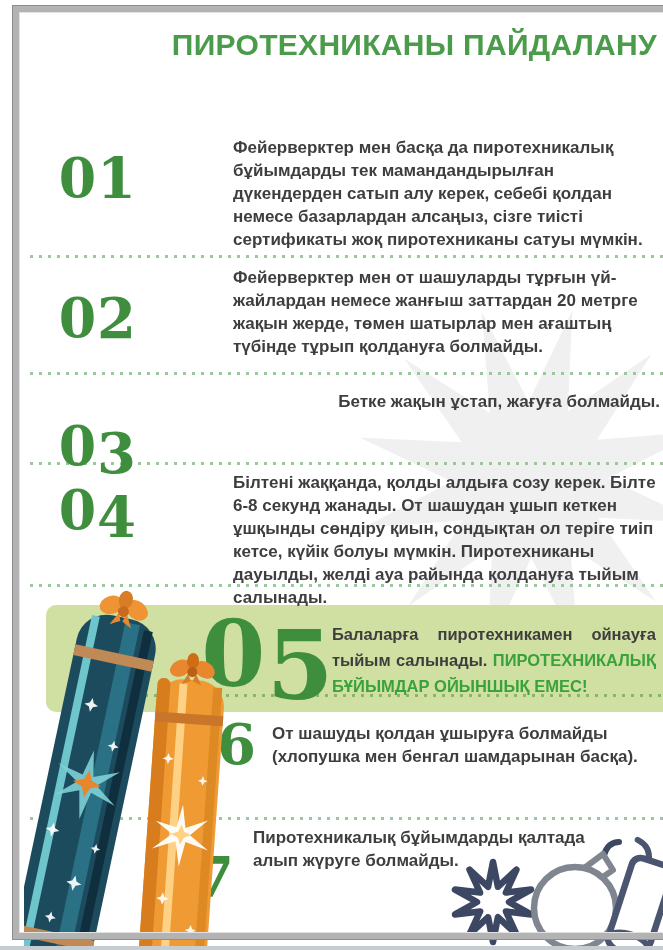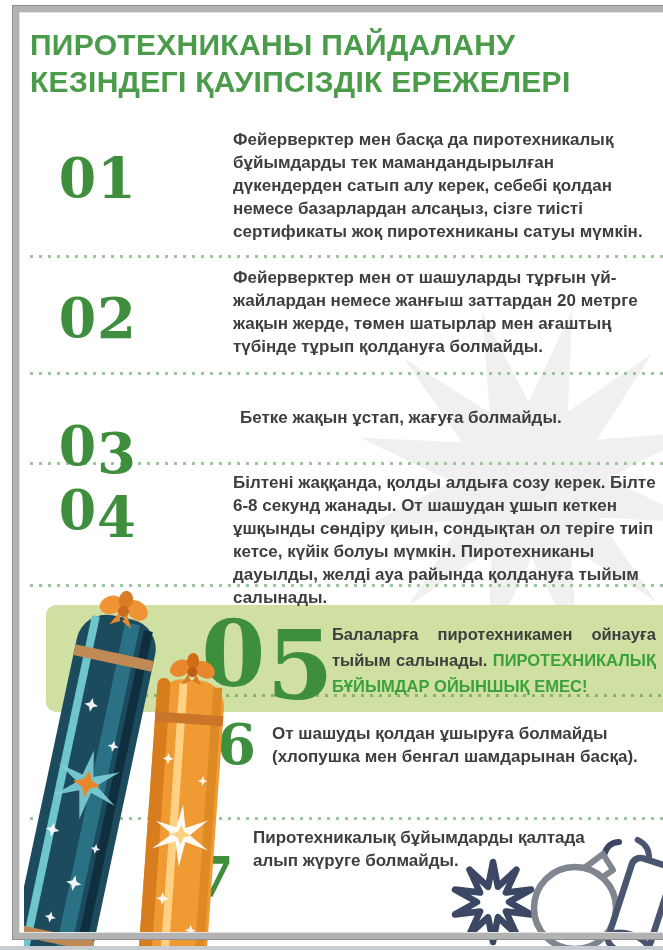--- a/index.html
+++ b/index.html
@@ -4,43 +4,43 @@
 <style>
   html,body{margin:0;padding:0;background:#ffffff;}
   .page{position:relative;width:663px;height:950px;background:#ffffff;overflow:hidden;
         font-family:"Liberation Sans",sans-serif;}
   
   .frame{position:absolute;left:13px;top:6px;right:-10px;bottom:11px;
          border:6px solid #b3b3b3;z-index:10;pointer-events:none;
          box-shadow:0 0 0 1px #8e8e8e, inset 0 0 0 1px #e2e2e2;}
   .bottom-strip{position:absolute;left:0;right:0;bottom:0;height:4px;background:#c7ccd1;z-index:11;}
 
-  .title{position:absolute;left:30px;right:6px;top:26px;text-align:left;
+  .title{position:absolute;left:30px;right:6px;top:26px;text-align:right;
          color:#4a9b4a;font-weight:bold;font-size:30px;line-height:37px;letter-spacing:.3px;z-index:4;}
 
   .num{position:absolute;font-family:"DejaVu Serif",serif;font-weight:bold;color:#3e8e3e;
        font-size:56px;line-height:80px;z-index:4;}
   .num .g{display:inline-block;}
   .num .d3,.num .d4,.num .d5,.num .d7{transform:translateY(.12em);}
   .num .d6{transform:translateY(-.03em);}
   .num .d0{transform:scale(.96);}
 
   .txt{position:absolute;color:#3e3e3e;font-weight:bold;font-size:17px;line-height:23px;z-index:4;}
   .hl{color:#3aa23a;}
 
   .dots{position:absolute;left:30px;right:0;height:3px;z-index:3;
         background:repeating-linear-gradient(90deg,#9cc79c 0 3px,transparent 3px 9px);}
   #dots5{left:136px;background:repeating-linear-gradient(90deg,#8db36a 0 3px,transparent 3px 9px);}
 
   #band{position:absolute;left:46px;top:605px;right:0;height:107px;background:#cfe0a2;
         border-radius:10px 0 0 10px;z-index:2;}
 
-  #num1{left:58px;top:138px;}  #txt1{left:233px;top:128px;width:430px;}
+  #num1{left:58px;top:138px;}  #txt1{left:233px;top:136px;width:430px;}
   #num2{left:58px;top:278px;text-align:center;}  #txt2{left:233px;top:266px;width:438px;}
-  #num3{left:58px;top:382px;margin-top:24px;}  #txt3{left:240px;top:406px;width:420px;}
+  #num3{left:58px;top:382px;margin-top:24px;}  #txt3{left:240px;top:390px;width:420px;text-align:right;}
   #num4{left:58px;top:470px;}  #txt4{left:233px;top:471px;width:436px;}
   #num5{left:200px;top:606px;font-size:96px;line-height:96px;}
   #txt5{left:332px;top:621px;width:324px;text-align:justify;line-height:26px;font-size:16.5px;}
   #num6{left:178px;top:706px;} #txt6{left:272px;top:722px;width:370px;}
   #num7{left:156px;top:830px;} #txt7{left:253px;top:826px;width:345px;}
 
   #dots1{top:255px;} #dots2{top:372px;} #dots3{top:462px;} #dots4{top:584px;}
   #dots5{top:694px;} #dots6{top:817px;}
 
   .watermark{position:absolute;left:320px;top:290px;width:420px;height:380px;z-index:1;}
@@ -53,21 +53,20 @@
 <div class="page">
 
   <svg class="watermark" viewBox="-210 -190 420 380" aria-hidden="true">
     <path transform="rotate(14)" fill="#ececec" opacity="0.8" d="M175,0 L75.3,20.2 L151.6,87.5 L55.2,55.2 L87.5,151.6 L20.2,75.3 L0,175 L-20.2,75.3 L-87.5,151.6 L-55.2,55.2 L-151.6,87.5 L-75.3,20.2 L-175,0 L-75.3,-20.2 L-151.6,-87.5 L-55.2,-55.2 L-87.5,-151.6 L-20.2,-75.3 L0,-175 L20.2,-75.3 L87.5,-151.6 L55.2,-55.2 L151.6,-87.5 L75.3,-20.2 Z"></path>
   </svg>
 
   <div id="band"></div>
 
   <div class="title">
     <div>ПИРОТЕХНИКАНЫ ПАЙДАЛАНУ</div>
-    <div>КЕЗІНДЕГІ ҚАУІПСІЗДІК ЕРЕЖЕЛЕРІ</div>
   </div>
 
   <div class="num" id="num1"><span class="g d0">0</span><span class="g d1">1</span></div>
   <div class="txt" id="txt1">Фейерверктер мен басқа да пиротехникалық бұйымдарды тек мамандандырылған дүкендерден сатып алу керек, себебі қолдан немесе базарлардан алсаңыз, сізге тиісті сертификаты жоқ пиротехниканы сатуы мүмкін.</div>
   <div class="dots" id="dots1"></div>
 
   <div class="num" id="num2"><span class="g d0">0</span><span class="g d2">2</span></div>
   <div class="txt" id="txt2">Фейерверктер мен от шашуларды тұрғын үй-жайлардан немесе жанғыш заттардан 20 метрге жақын жерде, төмен шатырлар мен ағаштың түбінде тұрып қолдануға болмайды.</div>
   <div class="dots" id="dots2"></div>
 

